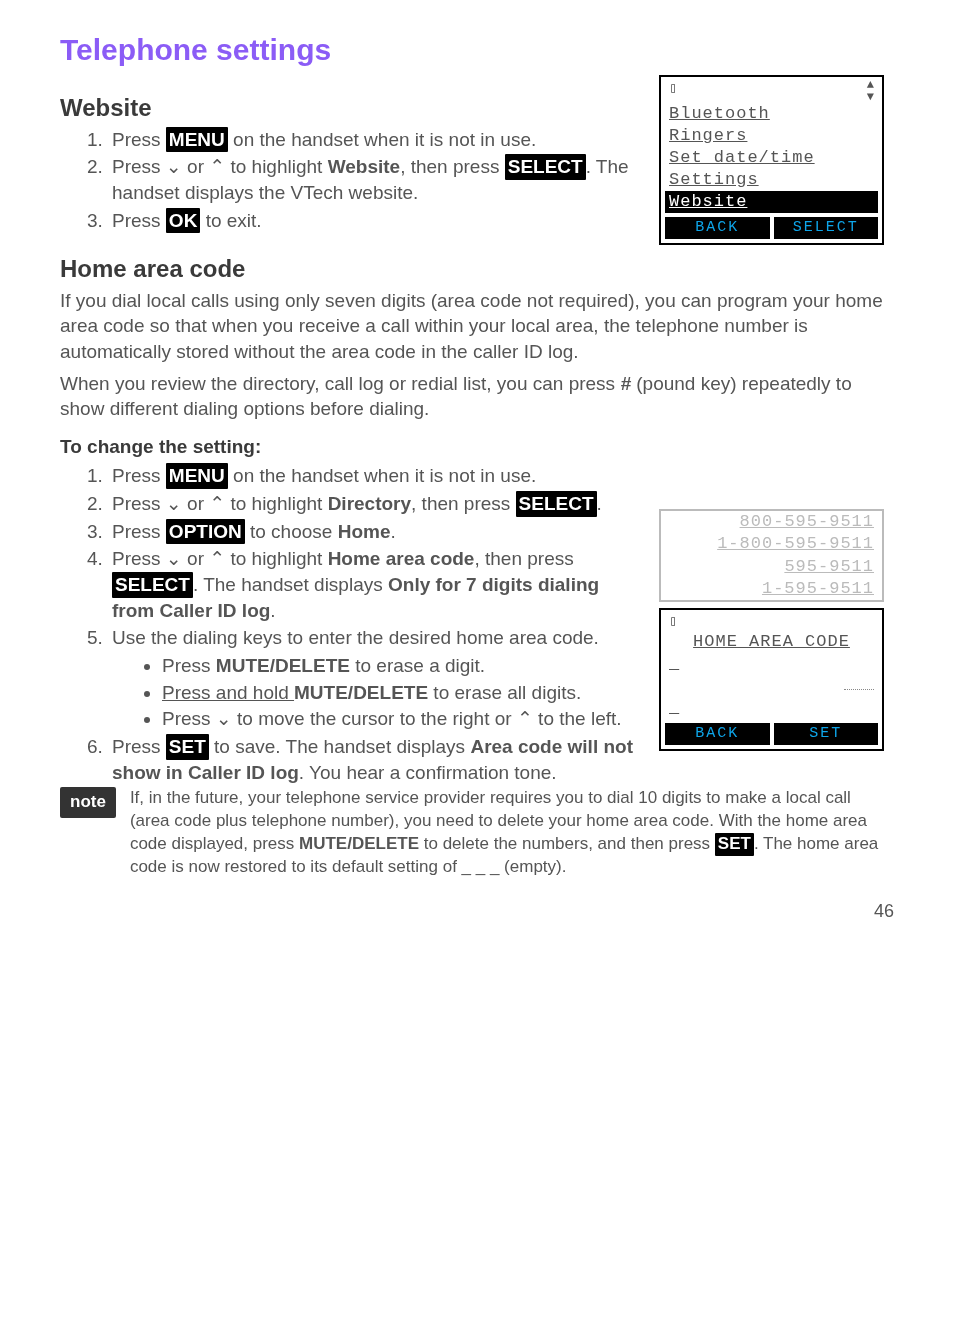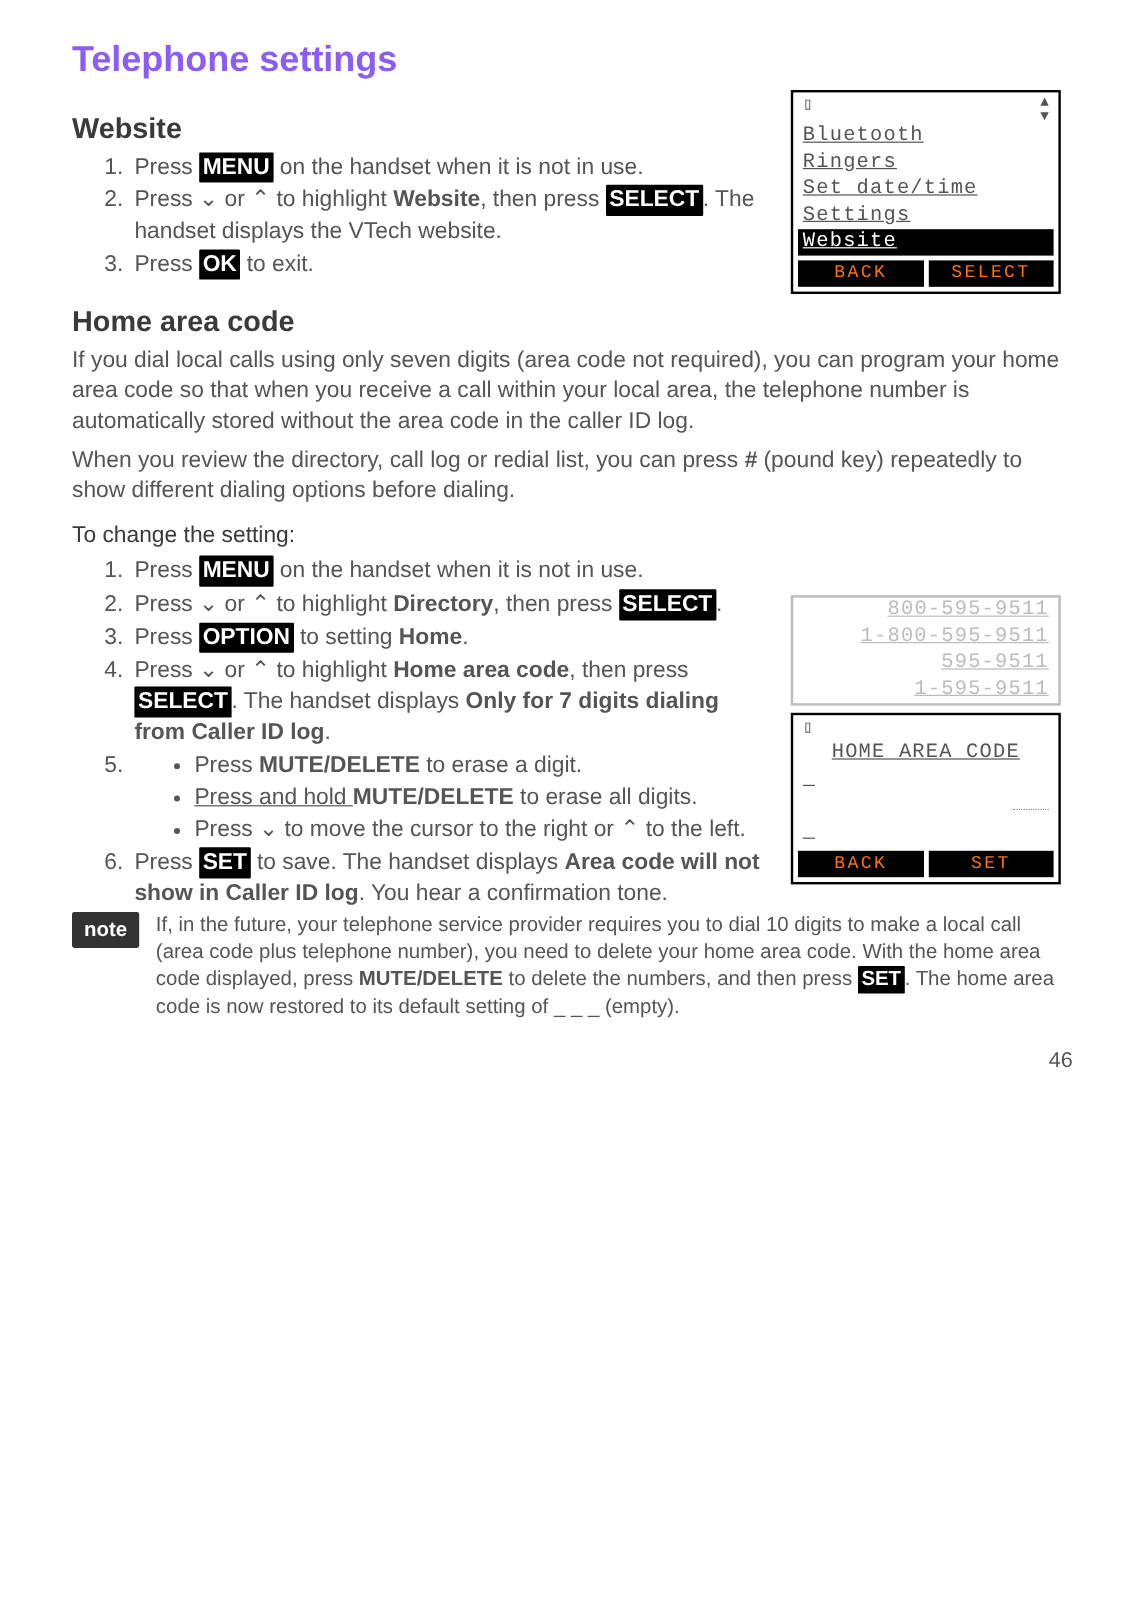--- a/index.html
+++ b/index.html
@@ -6,21 +6,21 @@
   body {
     font-family: Arial, Helvetica, sans-serif;
     background: #fff;
     color: #444;
     width: 954px;
     padding: 30px 60px 20px 60px;
     line-height: 1.35;
   }
   h1 { font-size: 30px; font-weight: bold; color: #8b5cf6; margin-bottom: 4px; }
   h2 { font-size: 24px; font-weight: bold; color: #3a3a3a; margin-top: 2px; margin-bottom: 2px;}
-  h3 { font-size: 19px; font-weight: normal; color: #3a3a3a; margin-top: 12px; margin-bottom: 4px;}
+  h3 { font-size: 19px; font-weight: bold; color: #3a3a3a; margin-top: 12px; margin-bottom: 4px;}
   p  { font-size: 19px; color: #555; margin-bottom: 6px; }
   ol { font-size: 19px; color: #555; padding-left: 48px; }
   ol > li { padding-left: 4px; margin-bottom: 2px; }
   ul { list-style: disc; padding-left: 50px; margin-top: 2px;}
   ul > li { font-size: 19px; color:#555; margin-bottom: 1px;}
   .btn {
     display: inline-block;
     background: #000;
     color: #fff;
     font-weight: bold;
@@ -39,21 +39,21 @@
     color: #555;
     position: relative;
     margin-bottom: 6px;
   }
   .lcd .status { display:flex; justify-content:space-between; padding: 2px 8px 0 8px; font-size:14px;}
   .lcd .line { padding: 0 8px; white-space: pre; line-height: 1.3; text-decoration: underline;}
   .lcd .line.hl { background:#000; color:#fff; margin: 0 4px; padding: 0 4px;}
   .soft {
     display:flex; gap:4px; padding:4px;
   }
-  .soft > div { background:#000; color:#f97316; flex:1; text-align:center; font-size:15px; padding:1px 0; letter-spacing:2px;}
+  .soft > div { background:#000; color:#0ea5e9; flex:1; text-align:center; font-size:15px; padding:1px 0; letter-spacing:2px;}
   .soft > div.blank { background:transparent; }
   .arrow { font-size:12px; line-height:1; }
   .battery::before { content:"▯"; font-size:14px; color:#555;}
   .note-row { display:flex; gap:14px; align-items:flex-start;}
   .note-label {
     background:#333; color:#fff; font-weight:bold; font-size:17px;
     padding:4px 10px; border-radius:2px; flex-shrink:0;
   }
   .note-text { font-size:17px; color:#555; line-height:1.35;}
   .pagenum { text-align:right; font-size:18px; color:#555; margin-top:20px;}
@@ -116,26 +116,27 @@
 <div class="row">
   <div class="col-text">
     <ol>
       <li>
         <span>Press </span><span class="btn">MENU</span><span> on the handset when it is not in use.</span>
       </li>
       <li>
         <span>Press </span><span class="caret">⌄</span><span> or </span><span class="caret">⌃</span><span> to highlight </span><b>Directory</b><span>, then press </span><span class="btn">SELECT</span><span>.</span>
       </li>
       <li>
-        <span>Press </span><span class="btn">OPTION</span><span> to setting </span><b>Home</b><span>.</span>
+        <span>Press </span><span class="btn">OPTION</span><span> to choose </span><b>Home</b><span>.</span>
       </li>
       <li>
         <span>Press </span><span class="caret">⌄</span><span> or </span><span class="caret">⌃</span><span> to highlight </span><b>Home area code</b><span>, then press </span><span class="btn">SELECT</span><span>. The handset displays </span><b>Only for 7 digits dialing from Caller ID log</b><span>.</span>
       </li>
       <li>
+        <span>Use the dialing keys to enter the desired home area code.</span>
         <ul>
           <li>
             <span>Press </span><span style="font-variant:small-caps;font-weight:bold;">MUTE</span><b>/DELETE</b><span> to erase a digit.</span>
           </li>
           <li>
             <span style="text-decoration:underline;">Press and hold </span><span style="font-variant:small-caps;font-weight:bold;">MUTE</span><b>/DELETE</b><span> to erase all digits.</span>
           </li>
           <li>
             <span>Press </span><span class="caret">⌄</span><span> to move the cursor to the right or </span><span class="caret">⌃</span><span> to the left.</span>
           </li>

